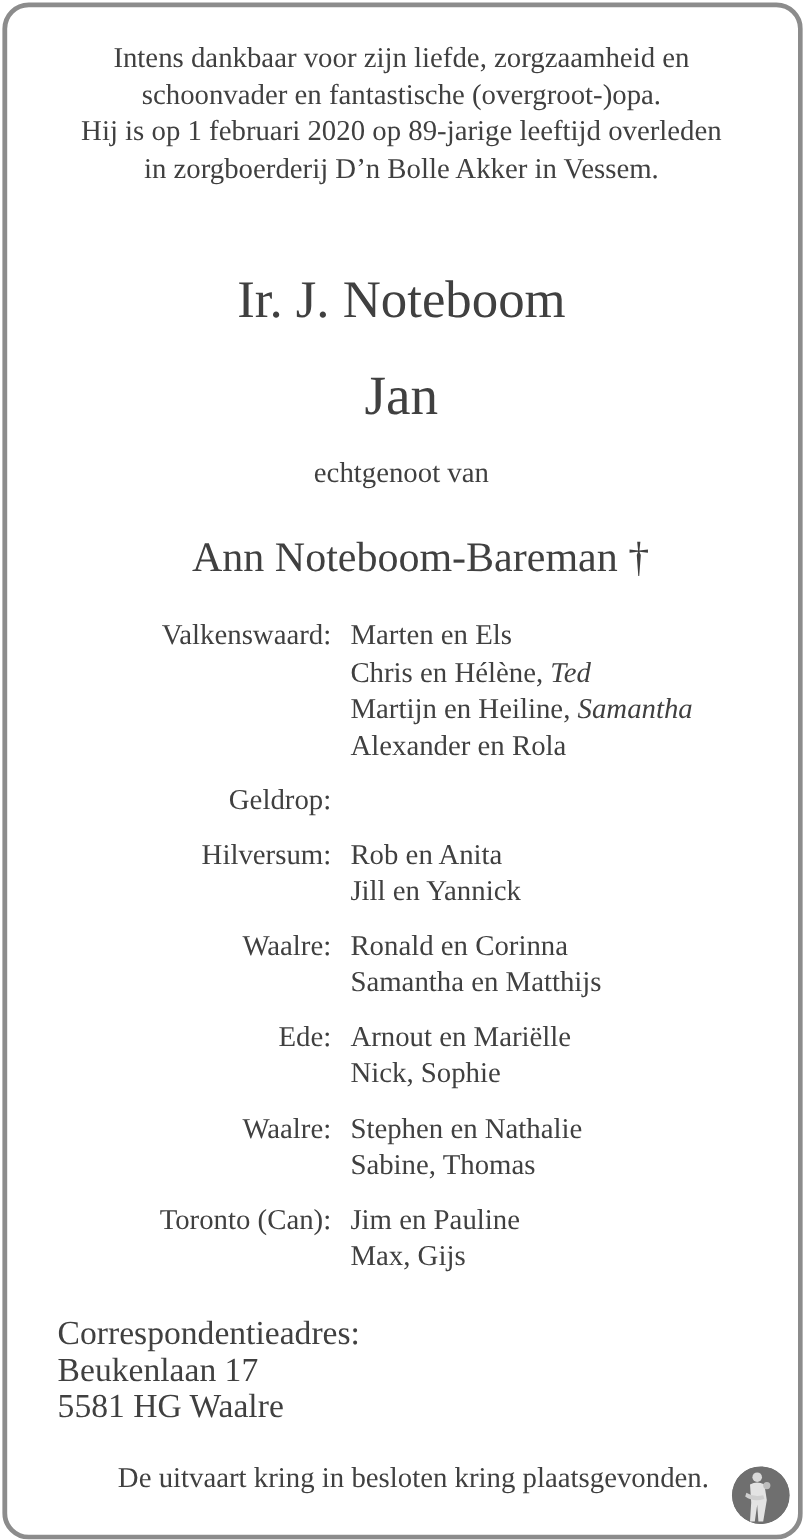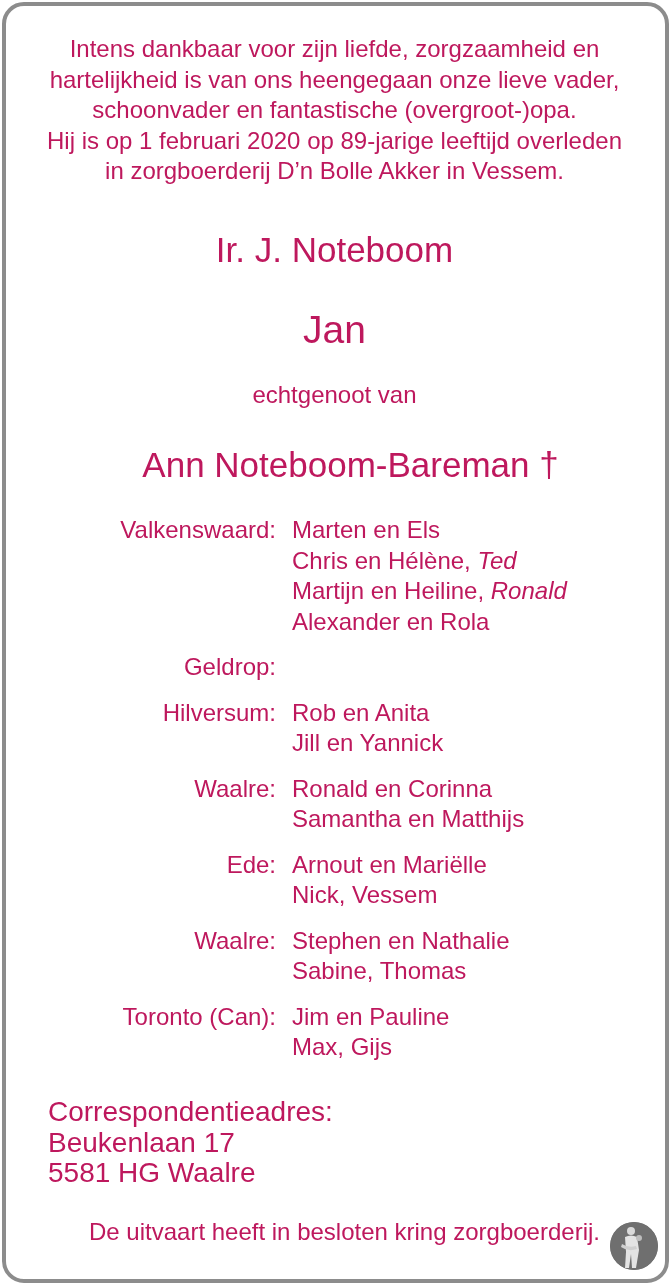--- a/index.html
+++ b/index.html
@@ -2,32 +2,32 @@
 <html><head>
   <meta charset="utf-8">
   <style>
     html, body { margin: 0; padding: 0; background: #ffffff; }
     body { width: 669px; height: 1283px; position: relative; overflow: hidden; }
     .frame {
       position: absolute; left: 2px; top: 2px; width: 659px; height: 1273px;
       border: 4px solid #8c8c8c; border-radius: 22px; background: #ffffff;
       box-sizing: content-box;
     }
-    .serif { font-family: Liberation Sans, sans-serif; color: #be185d; }
+    .serif { font-family: Liberation Serif, serif; color: #404040; }
     .intro {
       position: absolute; left: 0; right: 0; top: 34px;
       text-align: center; font-size: 24px; line-height: 30.5px;
     }
     .name {
       position: absolute; left: 0; right: 0; top: 222px;
-      text-align: center; font-size: 35px; line-height: 56px;
+      text-align: center; font-size: 44px; line-height: 56px;
     }
     .nick {
       position: absolute; left: 0; right: 0; top: 310px;
-      text-align: center; font-size: 39px; line-height: 40px;
+      text-align: center; font-size: 46px; line-height: 40px;
     }
     .spouse-label {
       position: absolute; left: 0; right: 0; top: 380px;
       text-align: center; font-size: 24px; line-height: 30px;
     }
     .spouse {
       position: absolute; left: 0; right: 0; top: 444px;
       text-align: center; font-size: 35px; line-height: 42px; margin-left: 32px;
     }
     .family { position: absolute; left: 0; top: 515px; width: 669px; }
@@ -49,38 +49,37 @@
       border-radius: 50%; background: #6f6f6f; overflow: hidden;
     }
   </style>
 </head>
 <body>
 
 <div class="frame"></div>
 
 <div class="intro serif">
   <div>Intens dankbaar voor zijn liefde, zorgzaamheid en</div>
-  <div>hartelijkheid is van ons heengegaan onze lieve vader,</div>
   <div>schoonvader en fantastische (overgroot-)opa.</div>
   <div>Hij is op 1 februari 2020 op 89-jarige leeftijd overleden</div>
   <div>in zorgboerderij D’n Bolle Akker in Vessem.</div>
 </div>
 
 <div class="name serif">Ir. J. Noteboom</div>
 <div class="nick serif">Jan</div>
 <div class="spouse-label serif">echtgenoot van</div>
 <div class="spouse serif">Ann Noteboom-Bareman †</div>
 
 <div class="family serif">
   <div class="group">
     <div class="place">Valkenswaard:</div>
     <div class="members">
       <div><span>Marten en Els</span></div>
       <div><span>Chris en Hélène, </span><em>Ted</em></div>
-      <div><span>Martijn en Heiline, </span><em>Ronald</em></div>
+      <div><span>Martijn en Heiline, </span><em>Samantha</em></div>
       <div><span>Alexander en Rola</span></div>
     </div>
   </div>
   <div class="group">
     <div class="place">Geldrop:</div>
   </div>
   <div class="group">
     <div class="place">Hilversum:</div>
     <div class="members">
       <div><span>Rob en Anita</span></div>
@@ -91,21 +90,21 @@
     <div class="place">Waalre:</div>
     <div class="members">
       <div><span>Ronald en Corinna</span></div>
       <div><span>Samantha en Matthijs</span></div>
     </div>
   </div>
   <div class="group">
     <div class="place">Ede:</div>
     <div class="members">
       <div><span>Arnout en Mariëlle</span></div>
-      <div><span>Nick, Vessem</span></div>
+      <div><span>Nick, Sophie</span></div>
     </div>
   </div>
   <div class="group">
     <div class="place">Waalre:</div>
     <div class="members">
       <div><span>Stephen en Nathalie</span></div>
       <div><span>Sabine, Thomas</span></div>
     </div>
   </div>
   <div class="group">
@@ -116,21 +115,21 @@
     </div>
   </div>
 </div>
 
 <div class="address serif">
   <div>Correspondentieadres:</div>
   <div>Beukenlaan 17</div>
   <div>5581 HG  Waalre</div>
 </div>
 
-<div class="closing serif">De uitvaart heeft in besloten kring zorgboerderij.</div>
+<div class="closing serif">De uitvaart kring in besloten kring plaatsgevonden.</div>
 
 <div class="logo">
   <svg width="48" height="48" viewBox="0 0 48 48">
     <circle cx="24" cy="24" r="24" fill="#6f6f6f"></circle>
     <circle cx="21" cy="9" r="4" fill="#d9d9d9"></circle>
     <path d="M15 15 Q21 12 27 15 L29 28 L26 46 L22 46 L21 32 L19 46 L15 46 L16 30 Z" fill="#e3e3e3"></path>
     <path d="M12 22 Q18 26 26 24 L27 27 Q18 30 11 25 Z" fill="#cfcfcf"></path>
     <circle cx="29" cy="16" r="3" fill="#bdbdbd"></circle>
   </svg>
 </div>

